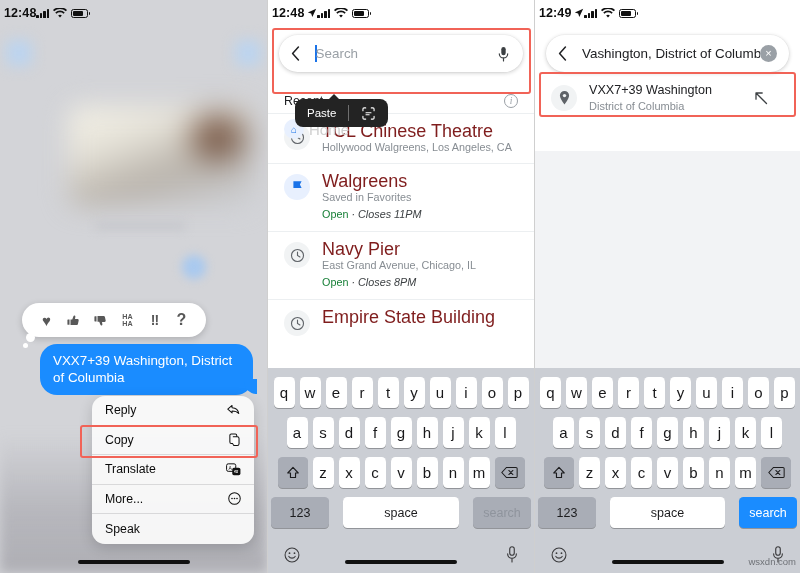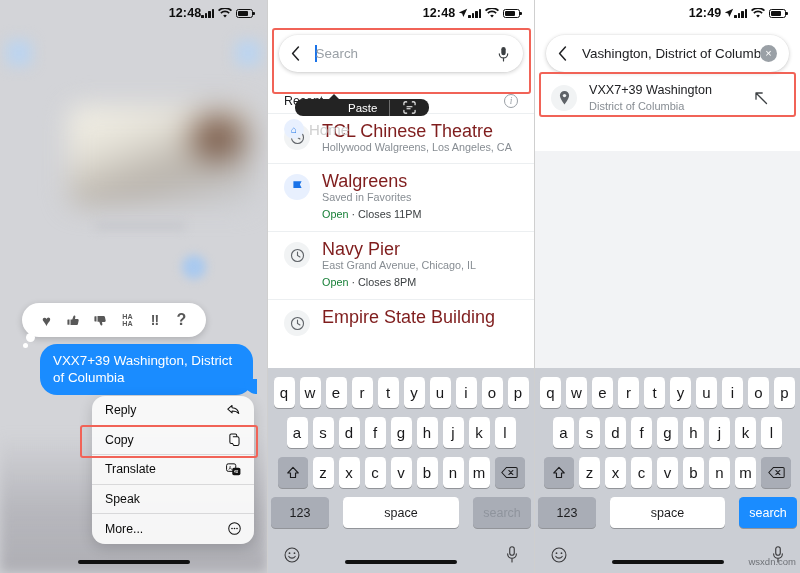--- a/index.html
+++ b/index.html
@@ -11,22 +11,22 @@
   }
   .screens { display: flex; width: 800px; height: 573px; }
   .panel { position: relative; height: 573px; overflow: hidden; background: #fff; }
   .p1 { width: 267px; }
   .p2 { width: 267px; border-left: 1px solid #cfcfcf; }
   .p3 { width: 266px; border-left: 1px solid #cfcfcf; }
 
   
   .statusbar {
     position: relative; height: 26px;
-    display: flex; align-items: center; justify-content: flex-end;
-    padding: 0 14px 0 28px; z-index: 40;
+    display: flex; align-items: center; justify-content: flex-start;
+    padding: 0 14px 0 4px; z-index: 40;
   }
   .sb-time { font-size: 12.5px; font-weight: bold; color: #0d0d0d; letter-spacing: .1px; }
   .sb-time-wrap { display: flex; align-items: center; gap: 3px; }
   .sb-right { display: flex; align-items: center; gap: 4px; }
   .sig { display: flex; align-items: flex-end; gap: 1.2px; height: 9px; }
   .sig i { display: block; width: 2.3px; background: #111; border-radius: .6px; }
   .sig i:nth-child(1){ height: 3px; } .sig i:nth-child(2){ height: 5px; }
   .sig i:nth-child(3){ height: 7px; } .sig i:nth-child(4){ height: 9px; }
   .batt { width: 17px; height: 9px; border: 1.2px solid #111; border-radius: 2.5px; position: relative; padding: 1px; }
   .batt::after { content:""; position:absolute; right:-3px; top:2.6px; width:1.6px; height:3.4px; background:#111; border-radius:0 1px 1px 0; }
@@ -119,22 +119,22 @@
   .caret.pre { margin-left: 0; margin-right: -1px; }
   .sb-mic { width: 15px; display:flex; align-items:center; justify-content:center; }
   .sb-clear {
     width: 17px; height: 17px; border-radius: 50%; background: #9aa0a6; color: #fff;
     font-size: 11px; display: flex; align-items: center; justify-content: center; line-height: 1;
   }
 
   
   .pastetip {
     position: absolute; z-index: 25; left: 27px; top: 73px;
-    background: #232323; border-radius: 8px; height: 17px;
-    display: flex; align-items: center; color: #fff; font-size: 11.5px; padding-left: 41px;
+    background: #232323; border-radius: 8px; height: 28px;
+    display: flex; align-items: center; color: #fff; font-size: 11.5px;
   }
   .pastetip .pt-label { padding: 0 12px; }
   .pastetip .pt-div { width: .8px; height: 16px; background: rgba(255,255,255,.35); }
   .pastetip .pt-scan { padding: 0 13px; display: flex; align-items: center; }
   .pastetip::before {
     content:""; position:absolute; top:-5px; left: 33px;
     border-left: 6px solid transparent; border-right: 6px solid transparent;
     border-bottom: 6px solid #232323;
   }
 
@@ -166,21 +166,21 @@
   .rec-ic {
     width: 26px; height: 26px; border-radius: 50%; background: #f1f3f4; flex: none;
     display: flex; align-items: center; justify-content: center; color: #5f6368; margin-top: 1px;
   }
   .rec-ic.fav { background: #e8f0fe; color: #1a73e8; }
   .rec-txt { flex: 1; min-width: 0; }
   .rec-name { font-size: 18px; color: #7f1d1d; line-height: 16px; }
   .rec-sub { font-size: 10.8px; color: #878d93; line-height: 14px; margin-top: 1px; }
   .rec-open { font-size: 10.8px; line-height: 14px; margin-top: 1px; }
   .rec-open .op { color: #188038; }
-  .rec-open .cl { color: #3c4043; }
+  .rec-open .cl { color: #3c4043; font-style: italic; }
 
   
   .res-row {
     display: flex; align-items: center; gap: 12px; padding: 10px 32px 10px 16px;
   }
   .res-ic {
     width: 26px; height: 26px; border-radius: 50%; background: #f1f3f4; flex: none;
     display: flex; align-items: center; justify-content: center; color: #5f6368;
   }
   .res-txt { flex: 1; }
@@ -300,33 +300,33 @@
           <span class="ic">
             <svg width="15" height="13" viewBox="0 0 18 15">
                 <rect x=".7" y=".7" width="11" height="9" rx="2" fill="none" stroke="#111" stroke-width="1.2"></rect>
                 <text x="3" y="7.6" font-size="6" font-family="Liberation Sans" fill="#111">A</text>
                 <rect x="7.5" y="5.5" width="9.8" height="8.8" rx="2" fill="#111"></rect>
                 <text x="9.6" y="12" font-size="6" font-family="Liberation Sans" fill="#fff">ख</text>
               </svg>
           </span>
         </div>
         <div class="ctxrow">
-          <span>Speak</span>
-          <span class="ic"></span>
-        </div>
-        <div class="ctxrow">
           <span>More...</span>
           <span class="ic">
             <svg width="13" height="13" viewBox="0 0 14 14">
                 <circle cx="7" cy="7" r="6.2" fill="none" stroke="#111" stroke-width="1.1"></circle>
                 <circle cx="4.3" cy="7" r=".9" fill="#111"></circle>
                 <circle cx="7" cy="7" r=".9" fill="#111"></circle>
                 <circle cx="9.7" cy="7" r=".9" fill="#111"></circle>
               </svg>
           </span>
+        </div>
+        <div class="ctxrow">
+          <span>Speak</span>
+          <span class="ic"></span>
         </div>
       </div>
     </div>
     <div class="redbox" style="left:80px; top:425px; width:178px; height:33px;"></div>
 
     <div class="homebar"></div>
   </div>
 
   <div class="panel p2">
     <div class="statusbar">

